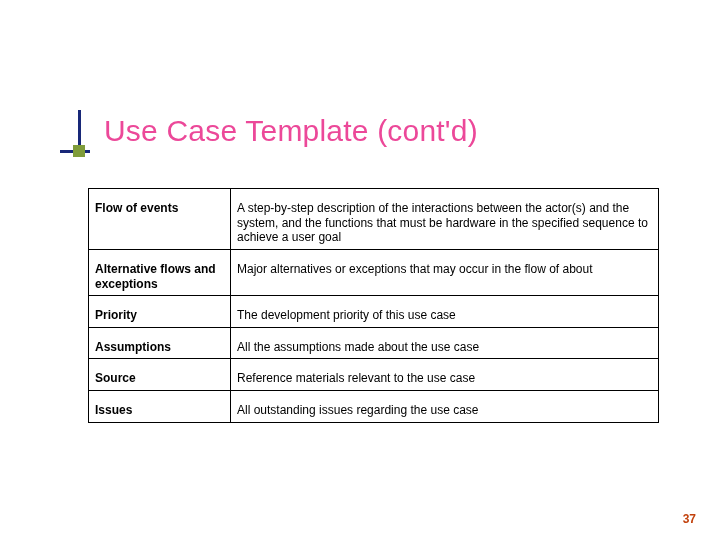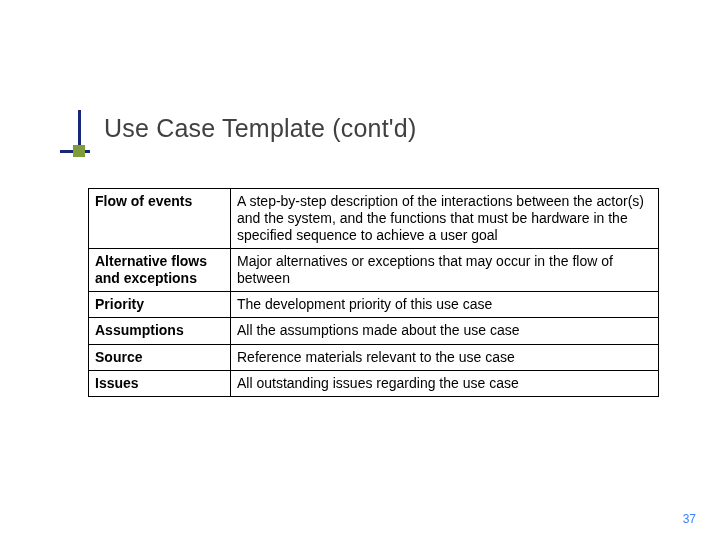--- a/index.html
+++ b/index.html
@@ -51,53 +51,54 @@
     top: 35px;
     width: 12px;
     height: 12px;
     background: #7f9c3a;
   }
   .title {
     position: absolute;
     left: 44px;
     top: 4px;
     font-family: Arial, sans-serif;
-    font-size: 25px;
-    color: #404040;
+    font-size: 30px;
+    color: #ec4899;
     white-space: nowrap;
     letter-spacing: 0.2px;
   }
   .tbl {
     position: absolute;
     left: 88px;
     top: 188px;
     border-collapse: collapse;
     width: 570px;
     table-layout: fixed;
   }
   .tbl col.c1 { width: 142px; }
   .tbl col.c2 { width: 428px; }
   .tbl td {
     border: 1.5px solid #000;
-    padding: 4px 6px 4px 6px;
+    padding: 12px 6px 4px 6px;
     vertical-align: top;
-    font-size: 14px;
+    font-size: 12px;
     line-height: 1.22;
     font-family: Verdana, Arial, sans-serif;
   }
   .tbl td.label {
     font-weight: bold;
   }
   .pagenum {
     position: absolute;
     right: 24px;
     bottom: 14px;
     font-size: 12px;
     font-family: Arial, sans-serif;
-    color: #3b82f6;
+    color: #c2410c;
+    font-weight: bold;
   }
 </style>
 </head>
 <body>
 
 <div class="slide">
 
   <div class="title-wrap">
     <div class="accent">
       <div class="vbar"></div>
@@ -112,21 +113,21 @@
         <col class="c1">
         <col class="c2">
       </colgroup>
     <tbody>
       <tr>
         <td class="label">Flow of events</td>
         <td>A step-by-step description of the interactions between the actor(s) and the system, and the functions that must be hardware in the specified sequence to achieve a user goal</td>
       </tr>
       <tr>
         <td class="label">Alternative flows and exceptions</td>
-        <td>Major alternatives or exceptions that may occur in the flow of between</td>
+        <td>Major alternatives or exceptions that may occur in the flow of about</td>
       </tr>
       <tr>
         <td class="label">Priority</td>
         <td>The development priority of this use case</td>
       </tr>
       <tr>
         <td class="label">Assumptions</td>
         <td>All the assumptions made about the use case</td>
       </tr>
       <tr>

